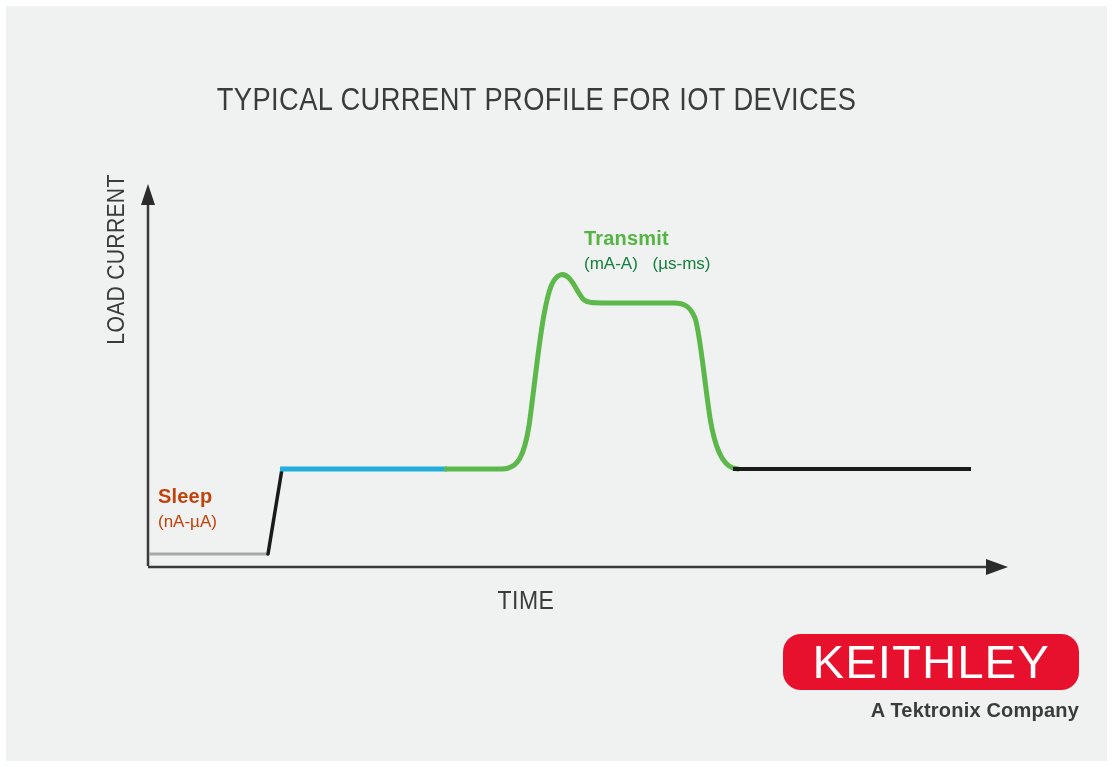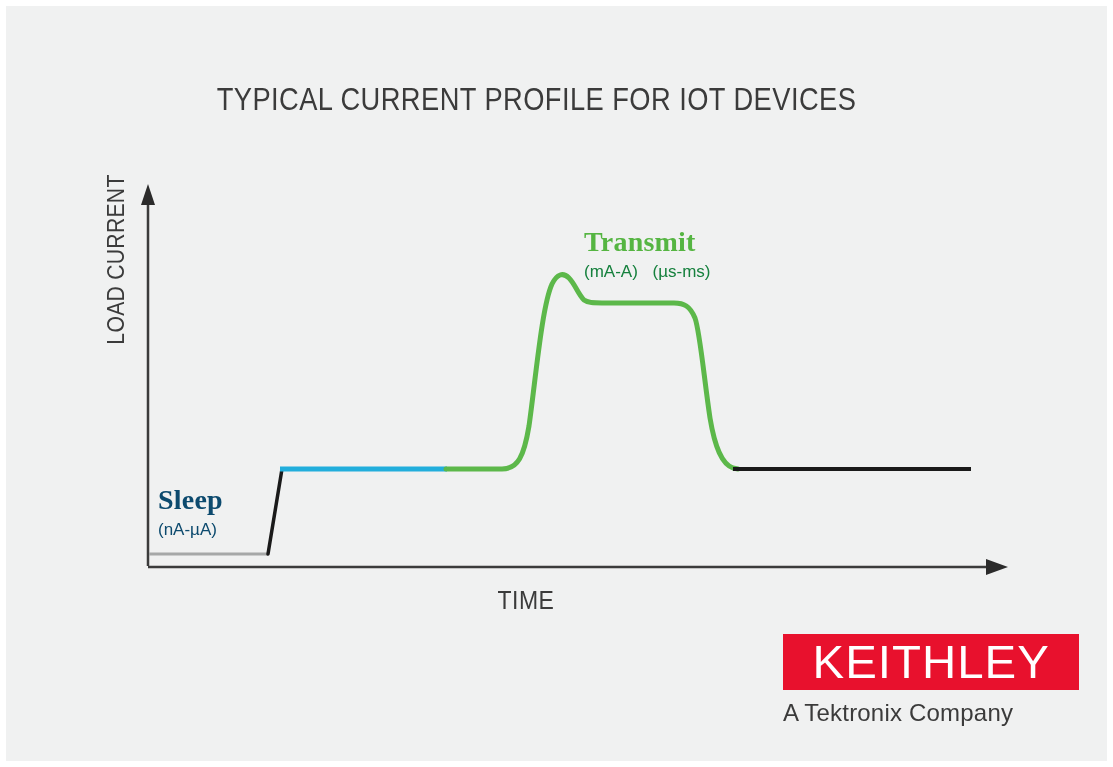--- a/index.html
+++ b/index.html
@@ -47,35 +47,35 @@
   #plot-svg {
     position: absolute;
     left: 0;
     top: 0;
   }
   .ann {
     position: absolute;
     white-space: nowrap;
   }
   .ann-title {
-    font-family: Liberation Serif, serif;
+    font-family: Liberation Sans, sans-serif;
     font-weight: bold;
-    font-size: 28px;
+    font-size: 20px;
     letter-spacing: 0.2px;
     line-height: 1;
   }
   .ann-sub {
     font-family: "Liberation Sans", sans-serif;
     font-size: 17px;
     line-height: 1;
     margin-top: 7px;
   }
   .ann-sub span { margin-right: 10px; }
 
-  #ann-sleep    { left: 152px; top: 480px; color: #0c4a6e; }
+  #ann-sleep    { left: 152px; top: 480px; color: #c2410c; }
   #ann-standby  { left: 292px; top: 393px; color: #22aedc; }
   #ann-standby .ann-sub { color: #86c8b9; }
   #ann-transmit { left: 578px; top: 222px; color: #55b542; }
   #ann-transmit .ann-sub { color: #15803d; }
 
   #y-axis-label {
     position: absolute;
     left: -10px;
     top: 240px;
     width: 240px;
@@ -109,37 +109,38 @@
     top: 628px;
     width: 296px;
   }
   #logo-box {
     background: #e8112d;
     height: 56px;
     display: flex;
     align-items: center;
     justify-content: center;
     overflow: hidden;
+    border-radius: 18px;
   }
   #logo-wordmark {
     font-family: "Liberation Sans", sans-serif;
     font-size: 46px;
     font-weight: 400;
     color: #ffffff;
     letter-spacing: 1px;
     transform: scaleX(1.03);
     white-space: nowrap;
     line-height: 1;
   }
   #logo-tagline {
     margin-top: 9px;
-    text-align: left;
-    font-family: "Liberation Sans", sans-serif;
-    font-size: 24px;
-    font-weight: normal;
+    text-align: right;
+    font-family: "Liberation Sans", sans-serif;
+    font-size: 20px;
+    font-weight: bold;
     color: #3b3b3b;
     letter-spacing: 0.2px;
     white-space: nowrap;
   }
 </style>
 </head>
 <body>
 
 <div id="stage">
   <div id="canvas">

